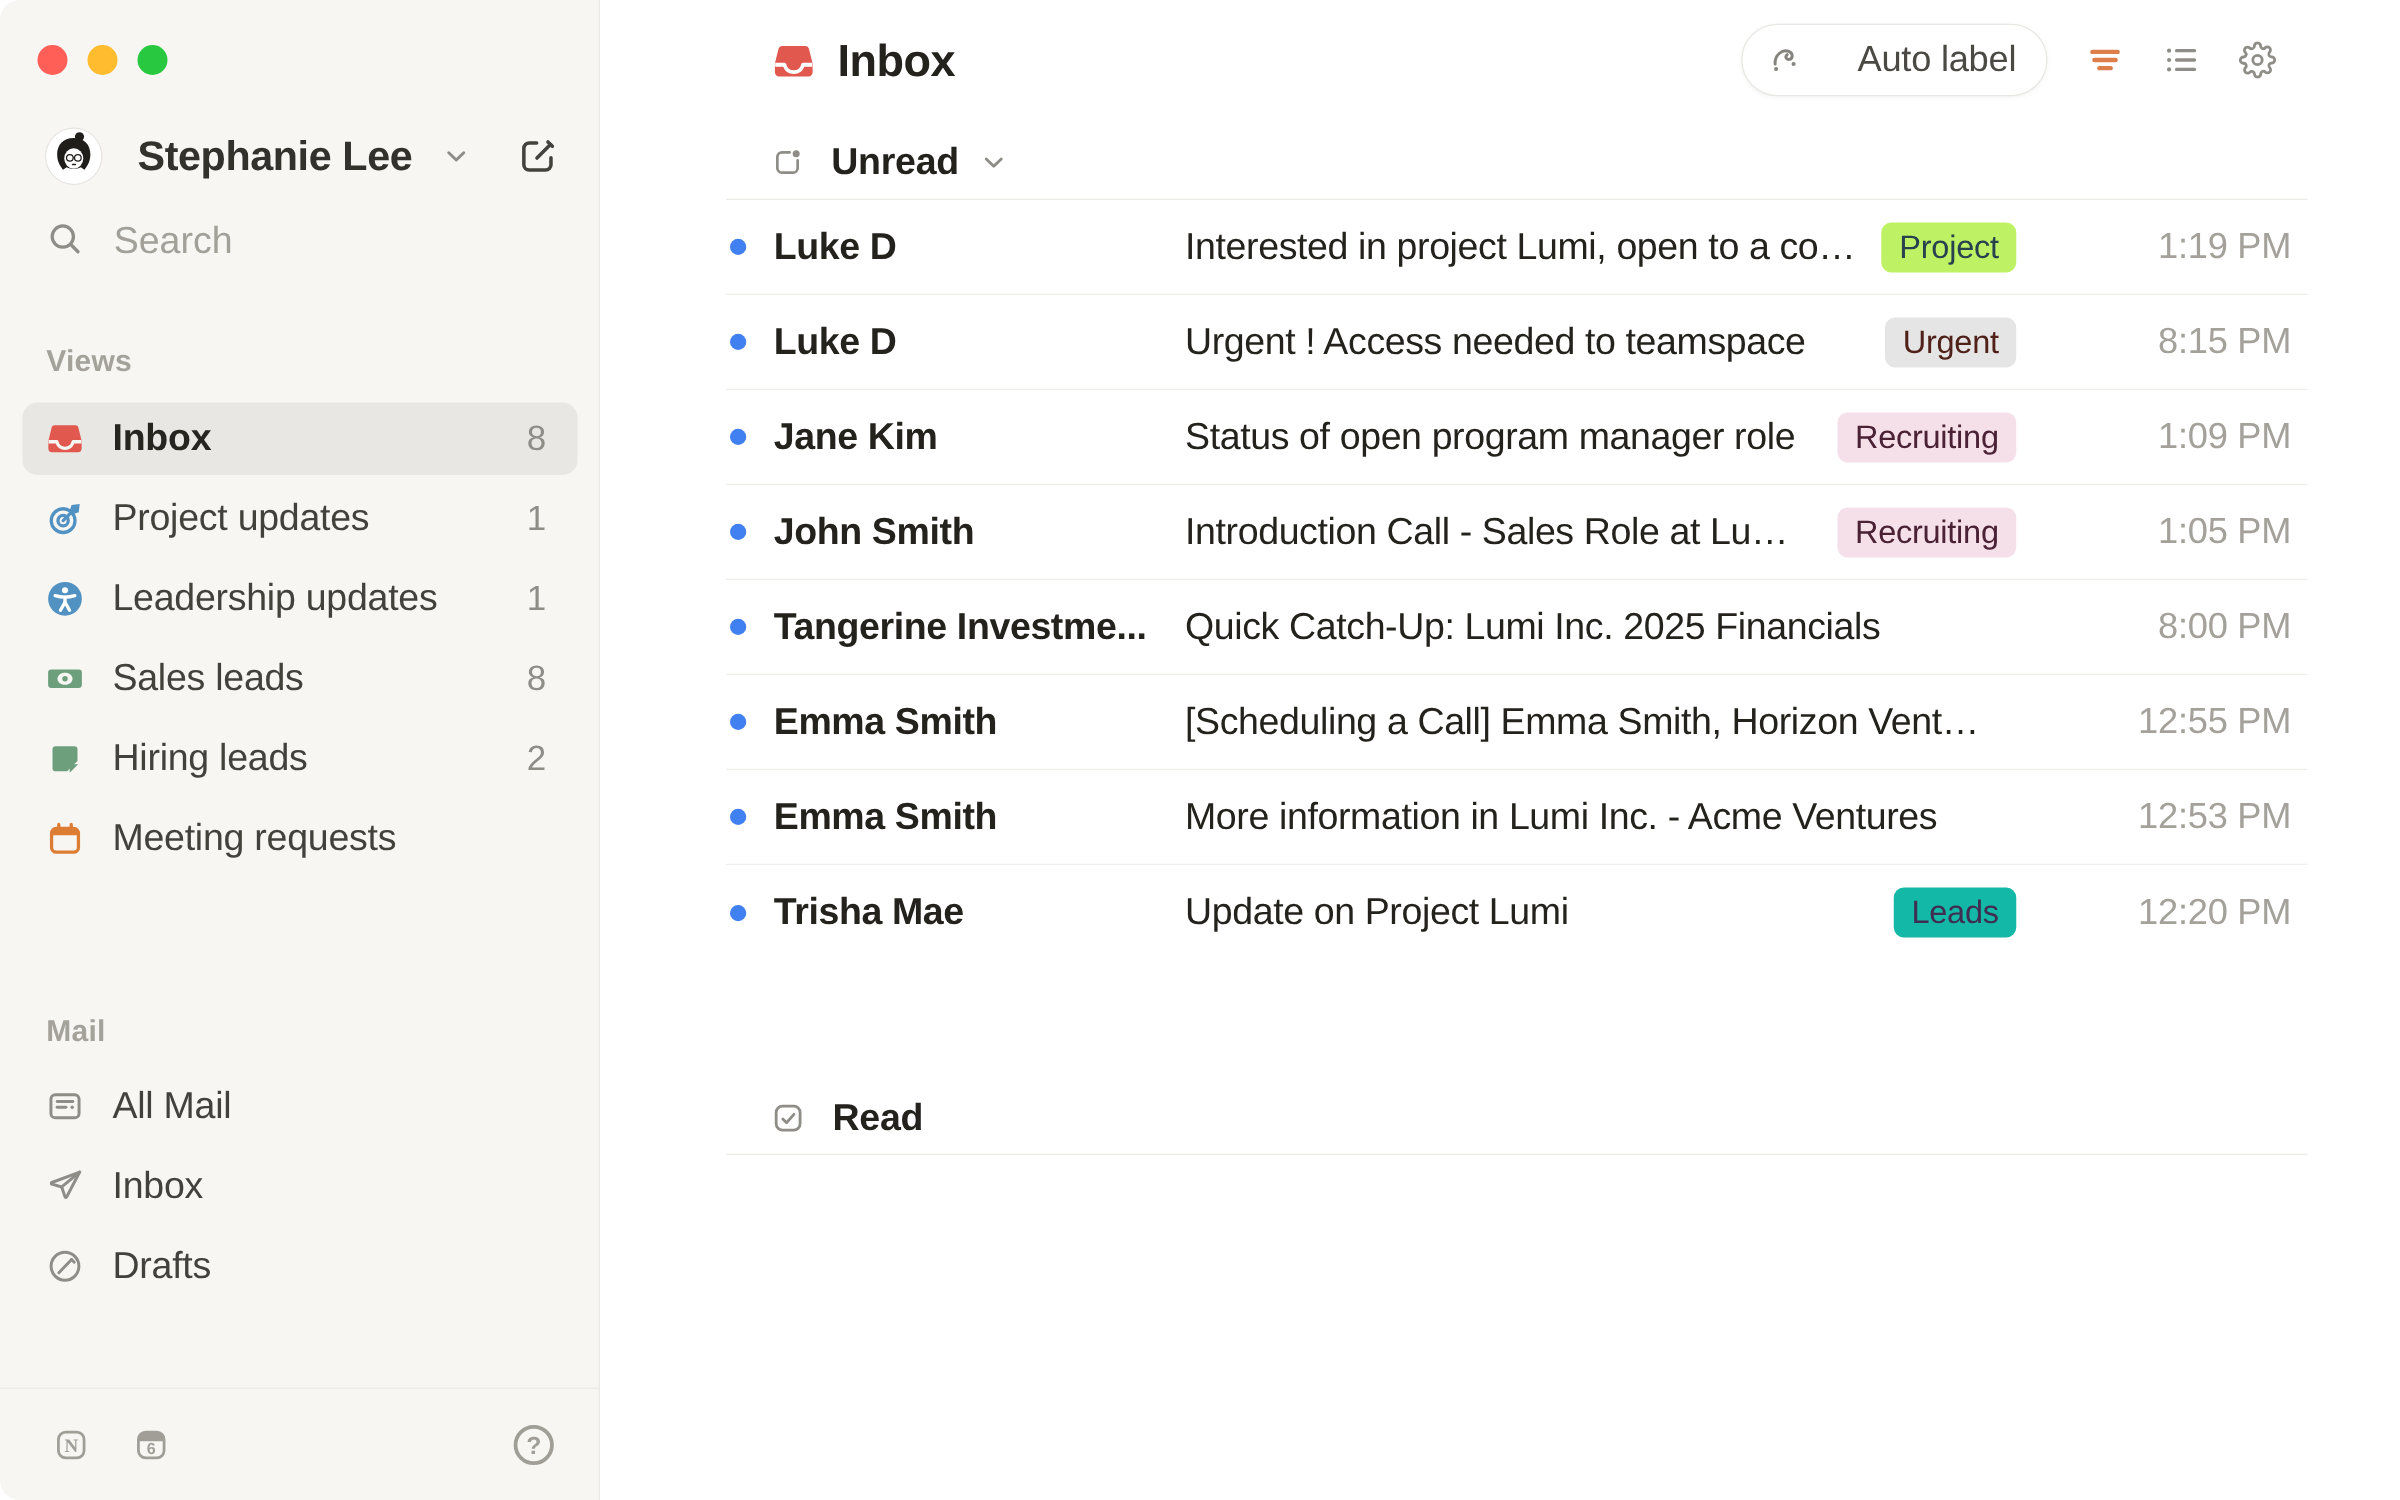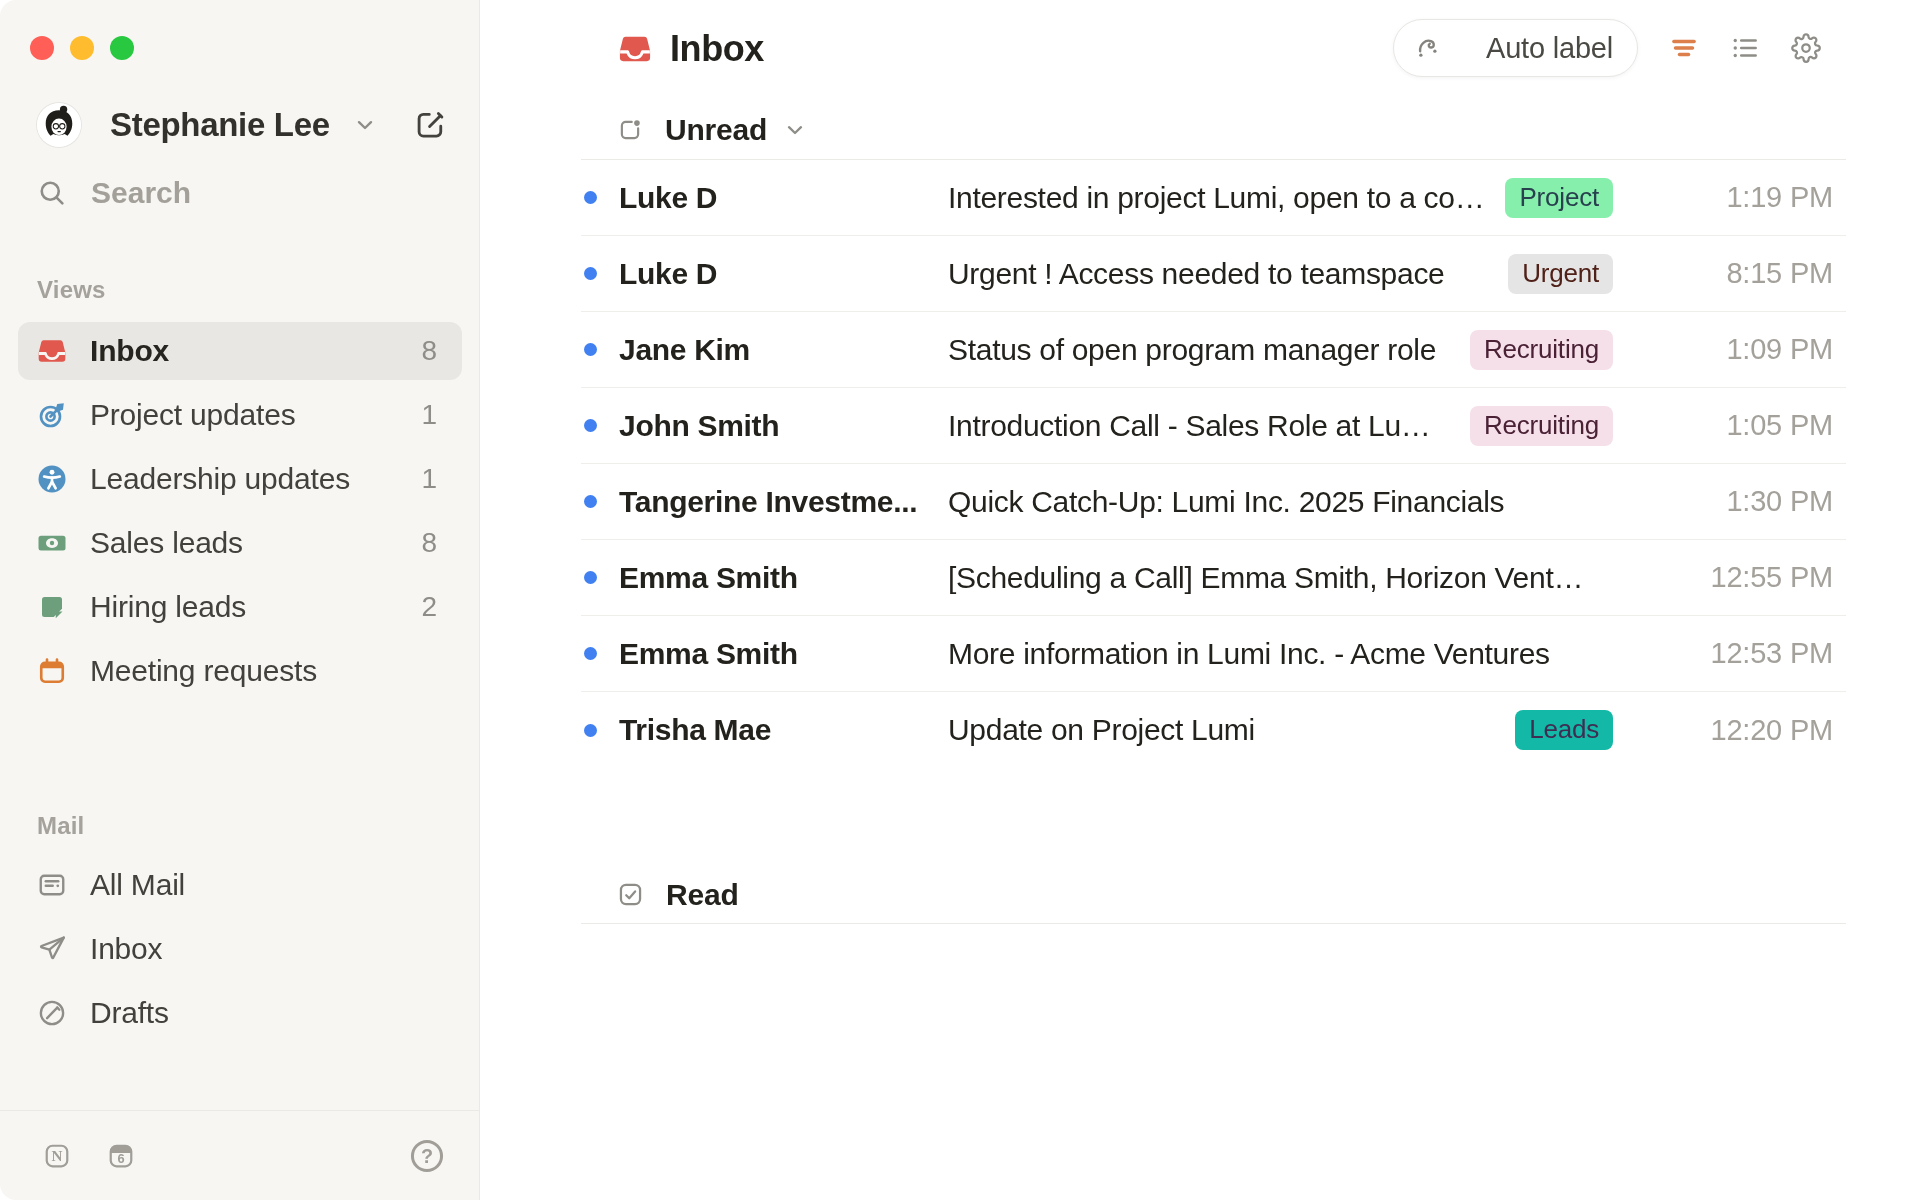--- a/index.html
+++ b/index.html
@@ -16,21 +16,21 @@
 
   .account-row { position:absolute; top:102px; left:37px; right:32px; height:46px; display:flex; align-items:center;gap:11px; }
   .avatar { width:44px; height:44px; border-radius:50%; background:#fff; overflow:hidden; flex:none; box-shadow:0 0 0 1px rgba(0,0,0,.07); }
   .avatar svg { width:100%; height:100%; display:block; }
   .account-name { margin-left:18px; font-size:33px; font-weight:700; color:#32312c; letter-spacing:-.3px; }
   .chev { width:24px; height:24px; margin-left:12px; color:#8f8d87; }
   .chev svg, .iconbox svg { width:100%; height:100%; display:block; }
   .compose-btn { margin-left:auto; width:34px; height:34px; border:none; background:none; color:#43423d; cursor:pointer; padding:0; }
   .compose-btn svg { width:100%; height:100%; }
 
-  .search-row { position:absolute; top:176px; left:37px; display:flex; align-items:center; cursor:pointer;font-weight:bold; }
+  .search-row { position:absolute; top:176px; left:37px; display:flex; align-items:flex-start; cursor:pointer; }
   .search-icon { width:30px; height:30px; color:#8f8d87; }
   .search-label { margin-left:24px; font-size:30px; color:#a3a09a; }
 
   .section-title { position:absolute; left:37px; font-size:24px; font-weight:700; color:#a5a29c; letter-spacing:.2px; }
   #views-title { top:276px; }
   #mail-title { top:812px; }
 
   .navlist { position:absolute; left:18px; right:17px; }
   #views-list { top:322px; }
   #mail-list  { top:856px; }
@@ -320,21 +320,21 @@
               <path d="M6 9.2 12 15l6-5.8"></path>
             </svg>
         </span>
       </div>
 
       <div id="email-list">
           <div class="email-row">
             <span class="unread-dot"></span>
             <span class="sender">Luke D</span>
             <span class="subject">Interested in project Lumi, open to a coffe...</span>
-            <span class="badge" style="background:#86efac;color:#29414f">Project</span>
+            <span class="badge" style="background:#bef264;color:#29414f">Project</span>
             <span class="time">1:19 PM</span>
           </div>
           <div class="email-row">
             <span class="unread-dot"></span>
             <span class="sender">Luke D</span>
             <span class="subject">Urgent ! Access needed to teamspace</span>
             <span class="badge" style="background:#e5e5e5;color:#4f2118">Urgent</span>
             <span class="time">8:15 PM</span>
           </div>
           <div class="email-row">
@@ -348,21 +348,21 @@
             <span class="unread-dot"></span>
             <span class="sender">John Smith</span>
             <span class="subject">Introduction Call - Sales Role at Lumi Inc.</span>
             <span class="badge" style="background:#f5e0e9;color:#4a2135">Recruiting</span>
             <span class="time">1:05 PM</span>
           </div>
           <div class="email-row">
             <span class="unread-dot"></span>
             <span class="sender">Tangerine Investme...</span>
             <span class="subject">Quick Catch-Up: Lumi Inc. 2025 Financials</span>
-            <span class="time">1:30 PM</span>
+            <span class="time">8:00 PM</span>
           </div>
           <div class="email-row">
             <span class="unread-dot"></span>
             <span class="sender">Emma Smith</span>
             <span class="subject">[Scheduling a Call] Emma Smith, Horizon Ventures ...</span>
             <span class="time">12:55 PM</span>
           </div>
           <div class="email-row">
             <span class="unread-dot"></span>
             <span class="sender">Emma Smith</span>

